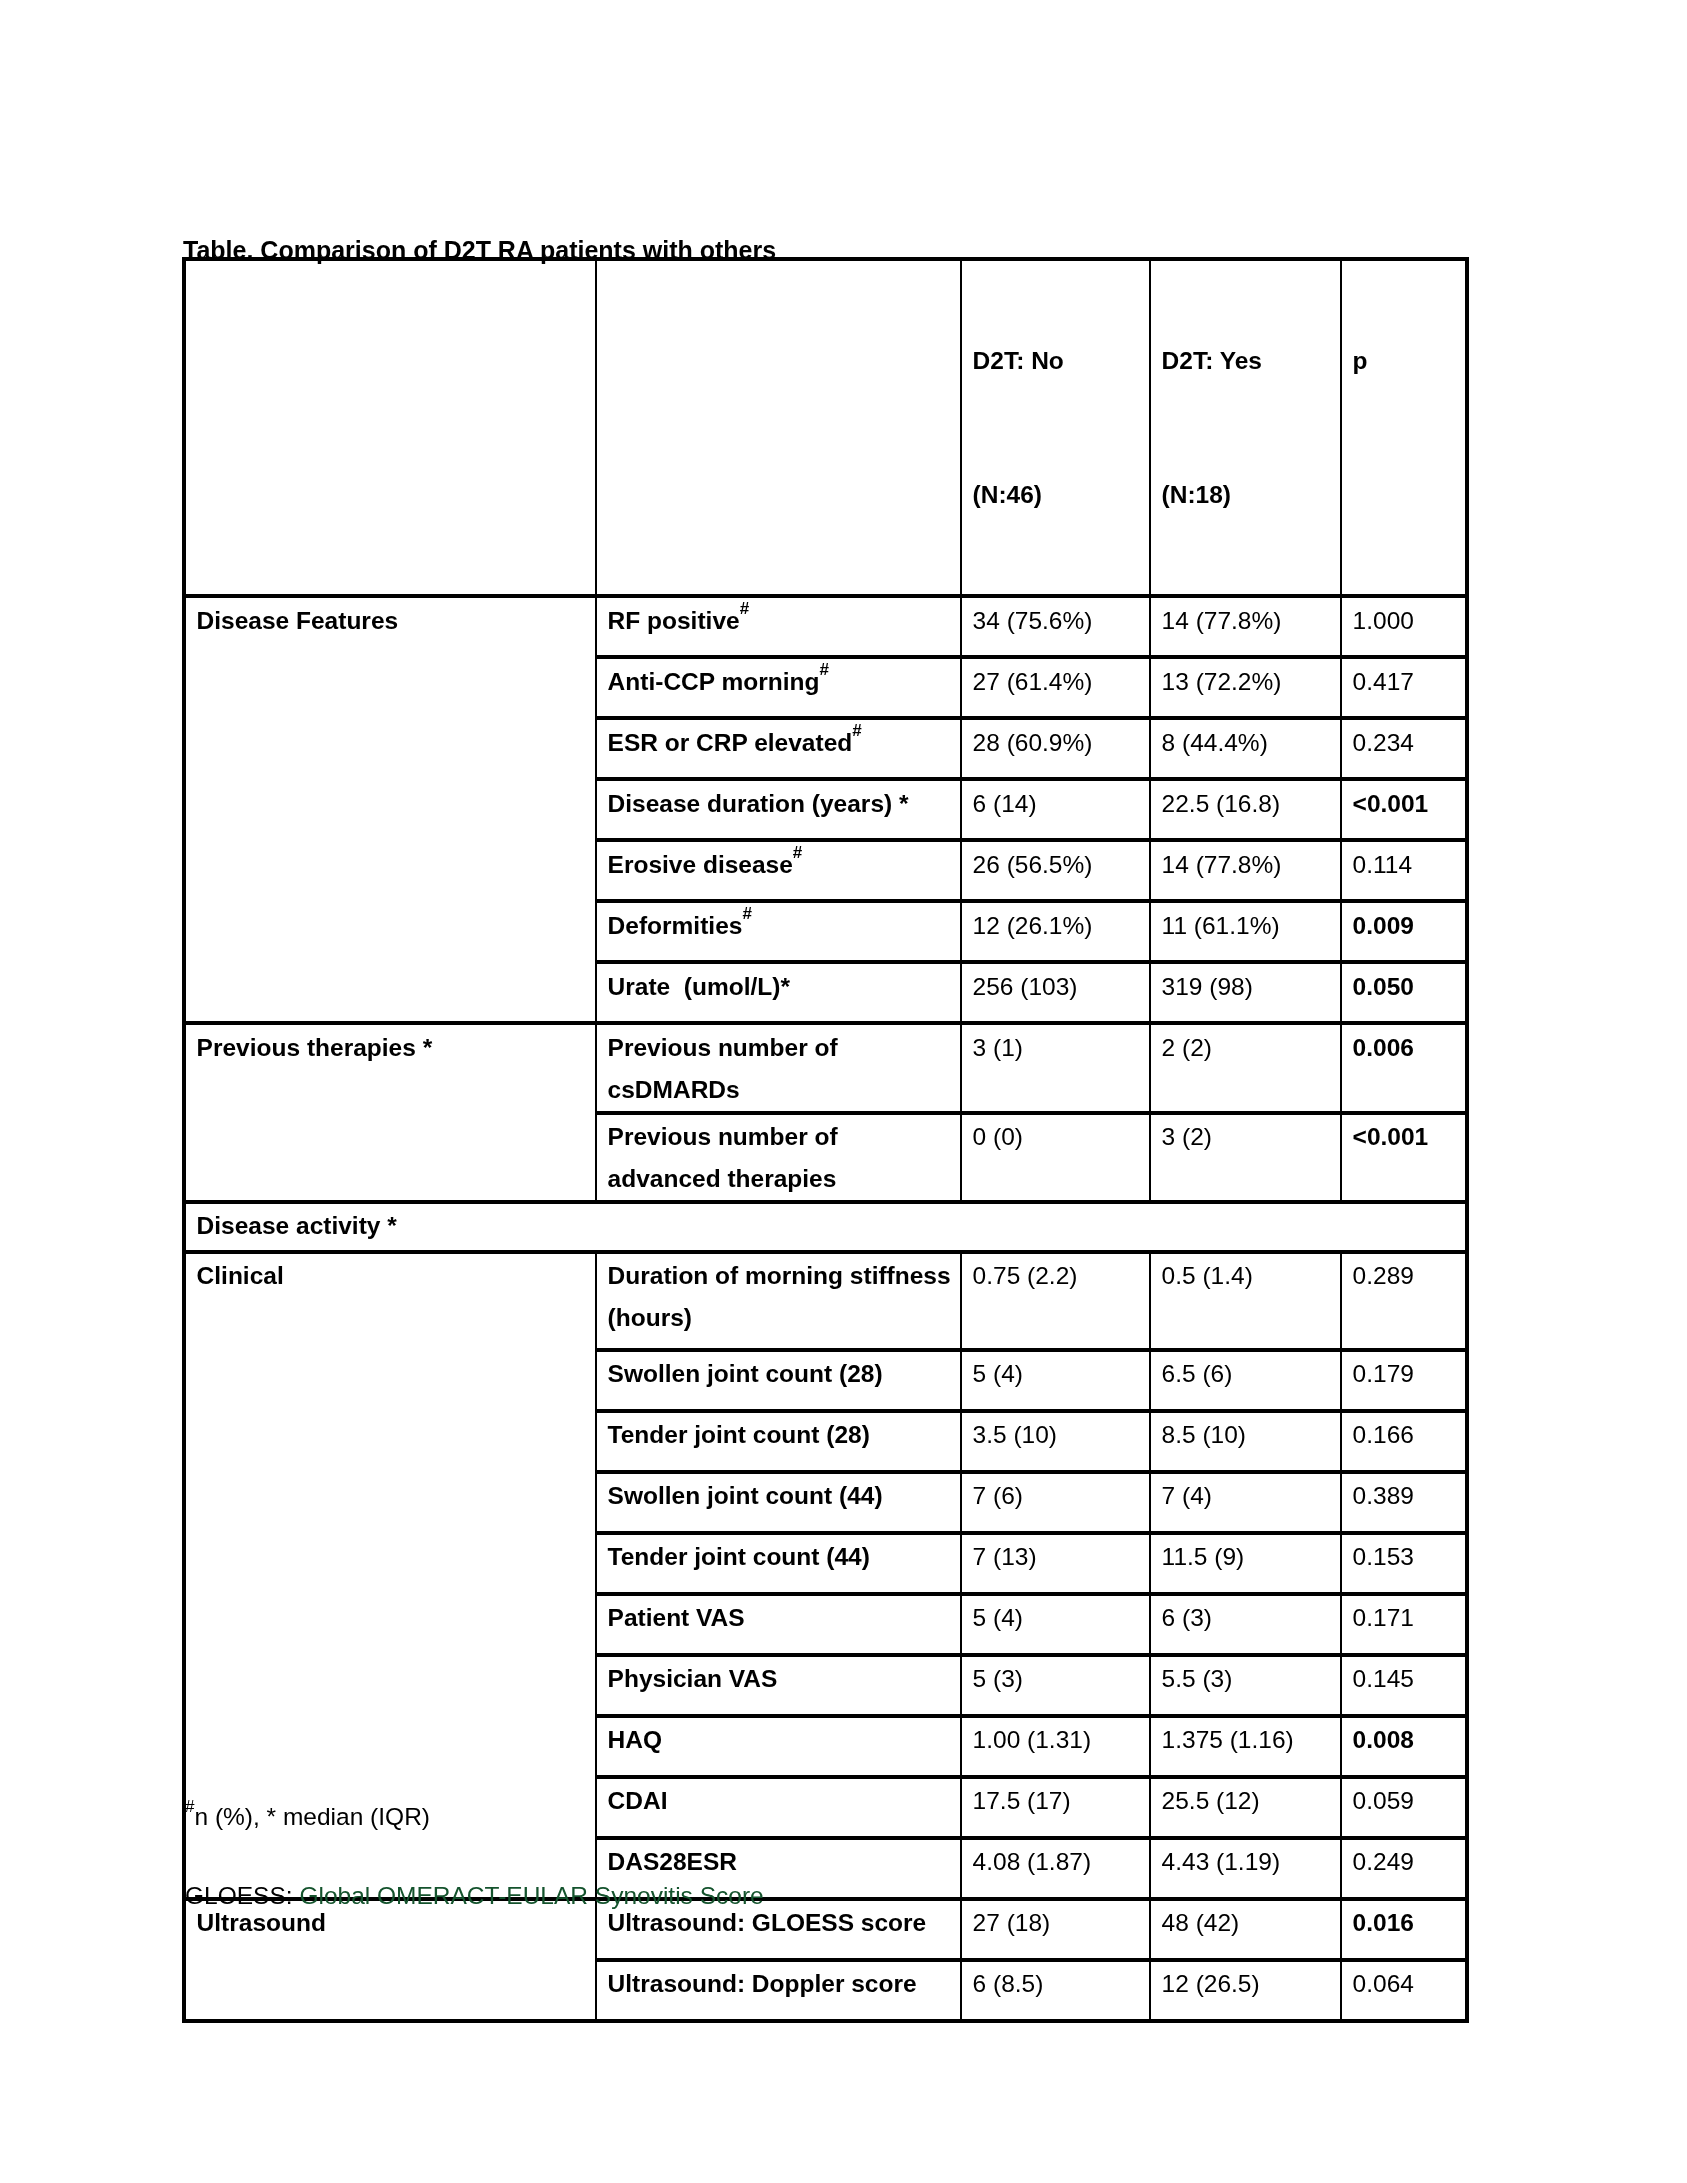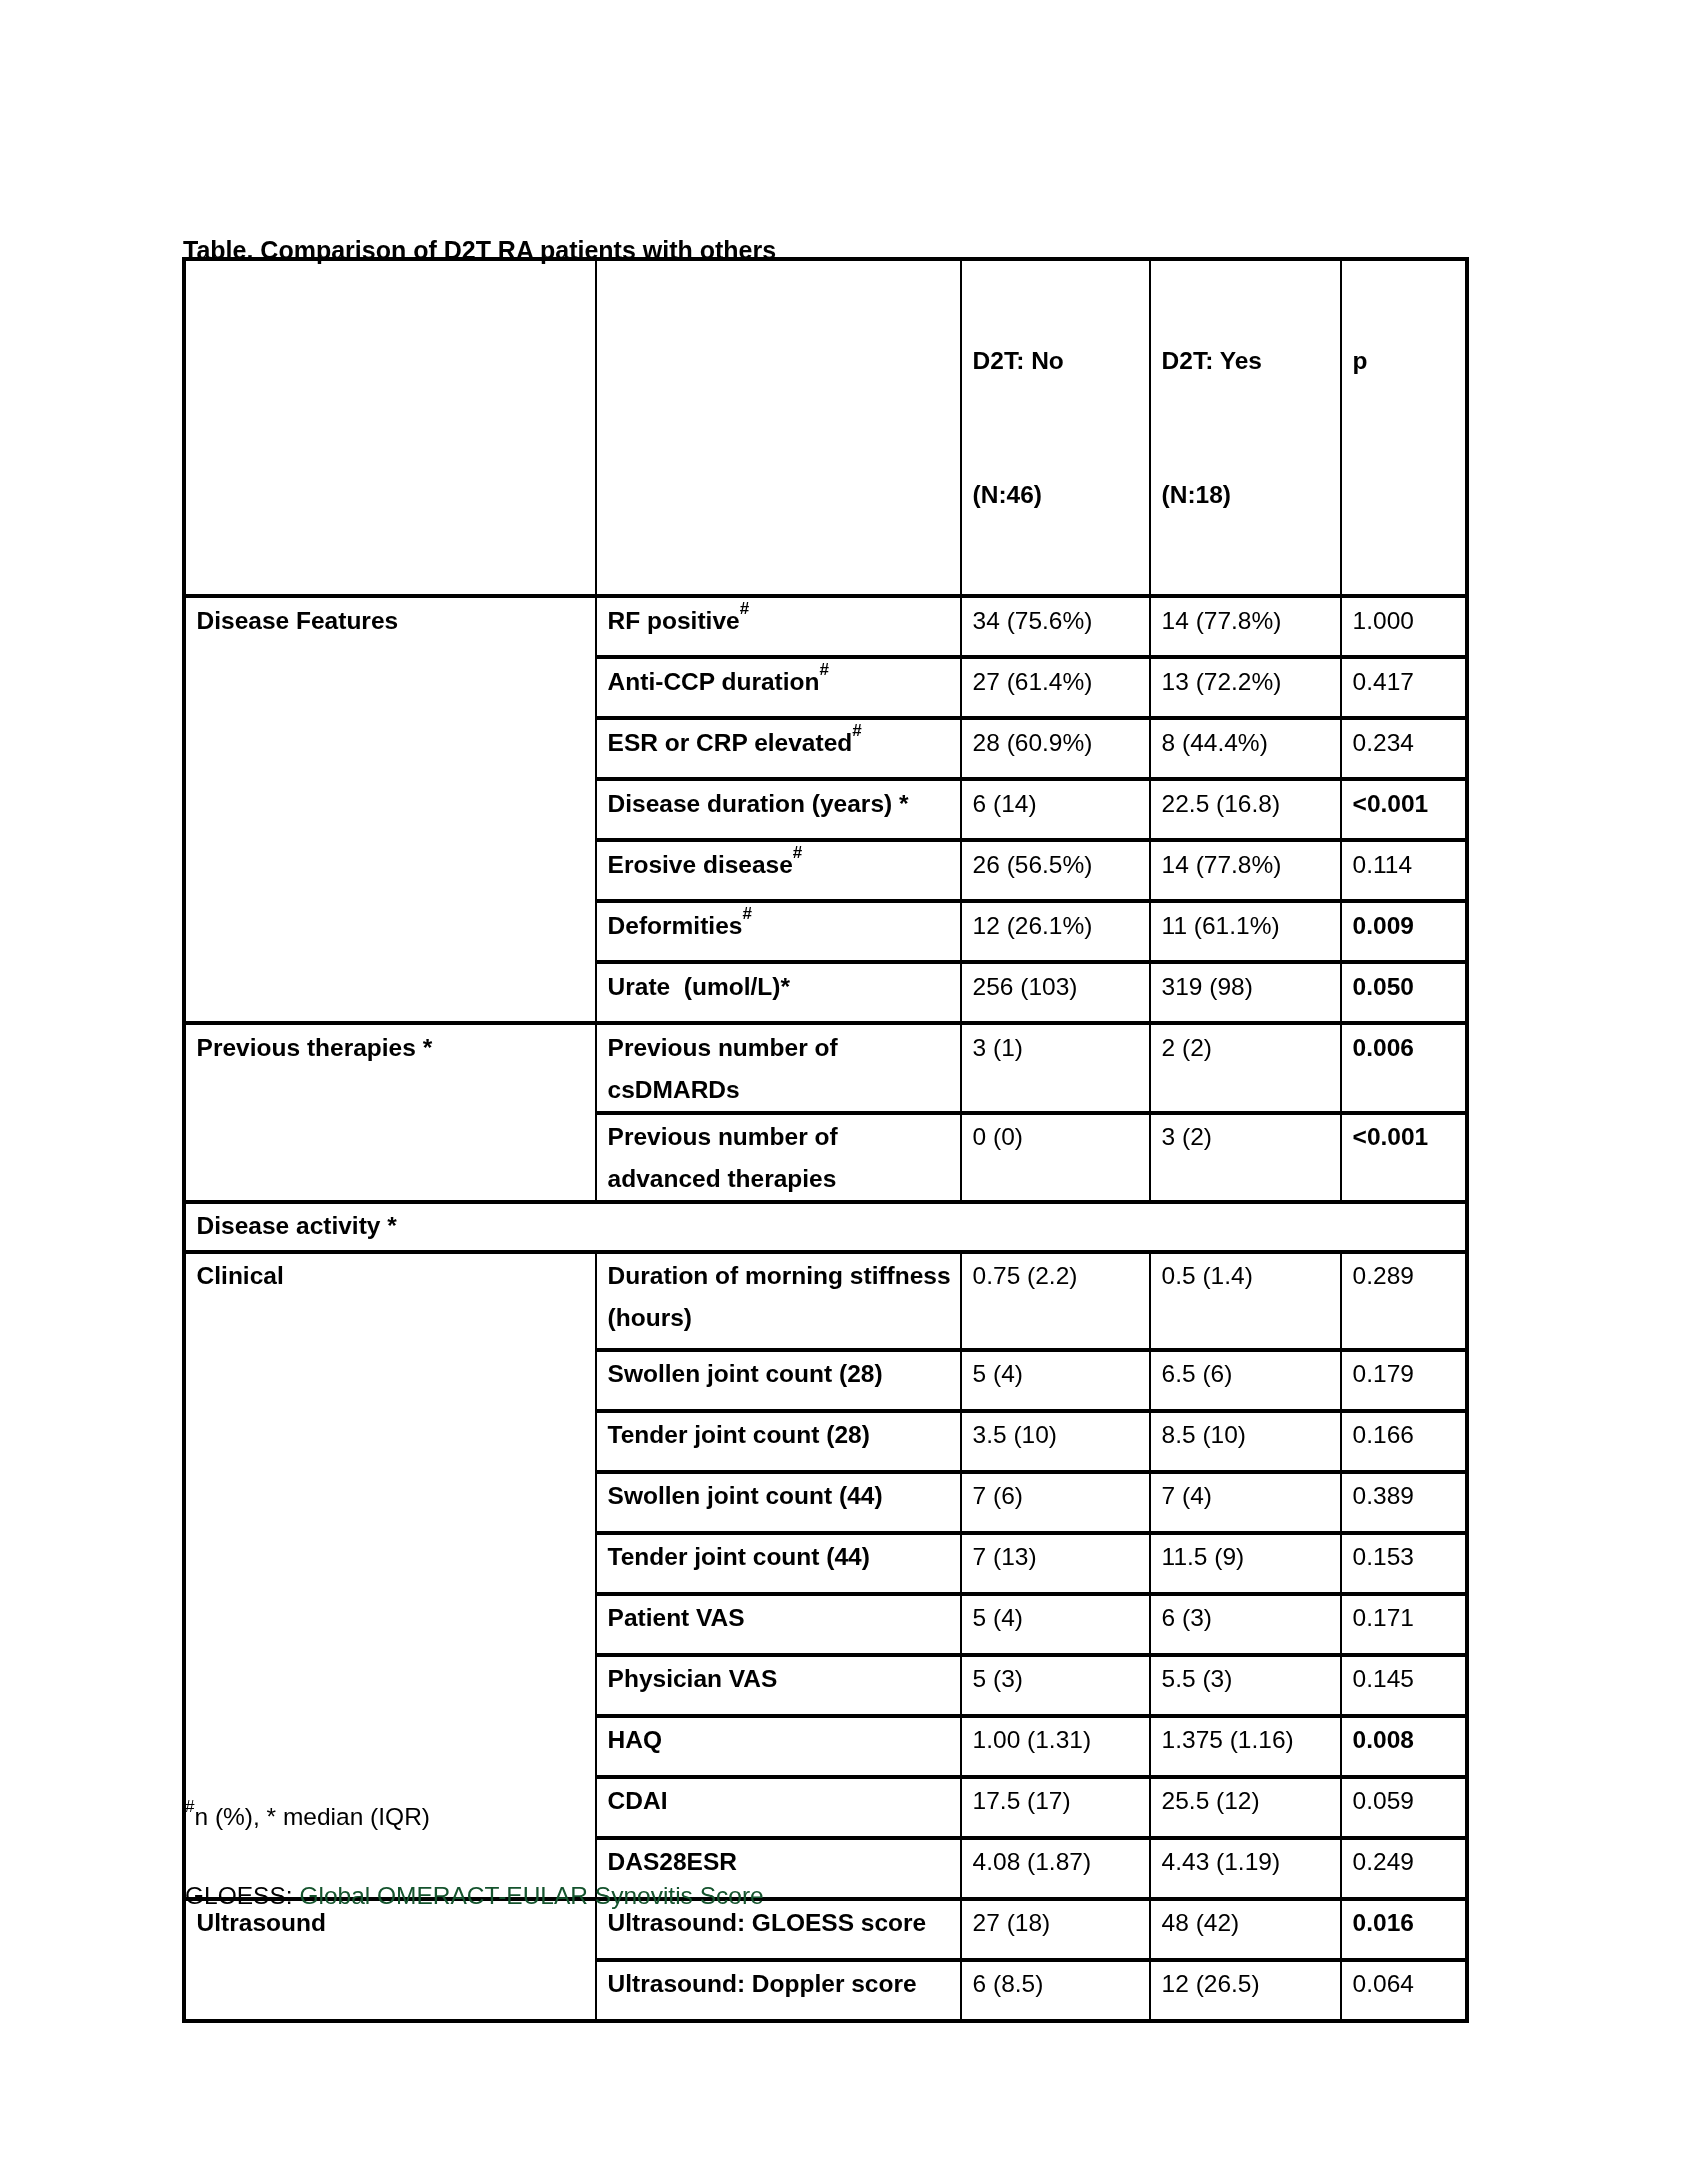--- a/index.html
+++ b/index.html
@@ -82,21 +82,21 @@
     </tr>
 
     <tr style="height:61px">
       <td class="group" rowspan="7">Disease Features</td>
       <td class="lbl"><span>RF positive</span><sup class="mark">#</sup></td>
       <td class="val">34 (75.6%)</td>
       <td class="val">14 (77.8%)</td>
       <td class="pv">1.000</td>
     </tr>
     <tr style="height:61px">
-      <td class="lbl"><span>Anti-CCP duration</span><sup class="mark">#</sup></td>
+      <td class="lbl"><span>Anti-CCP morning</span><sup class="mark">#</sup></td>
       <td class="val">27 (61.4%)</td>
       <td class="val">13 (72.2%)</td>
       <td class="pv">0.417</td>
     </tr>
     <tr style="height:61px">
       <td class="lbl"><span>ESR or CRP elevated</span><sup class="mark">#</sup></td>
       <td class="val">28 (60.9%)</td>
       <td class="val">8 (44.4%)</td>
       <td class="pv">0.234</td>
     </tr>

